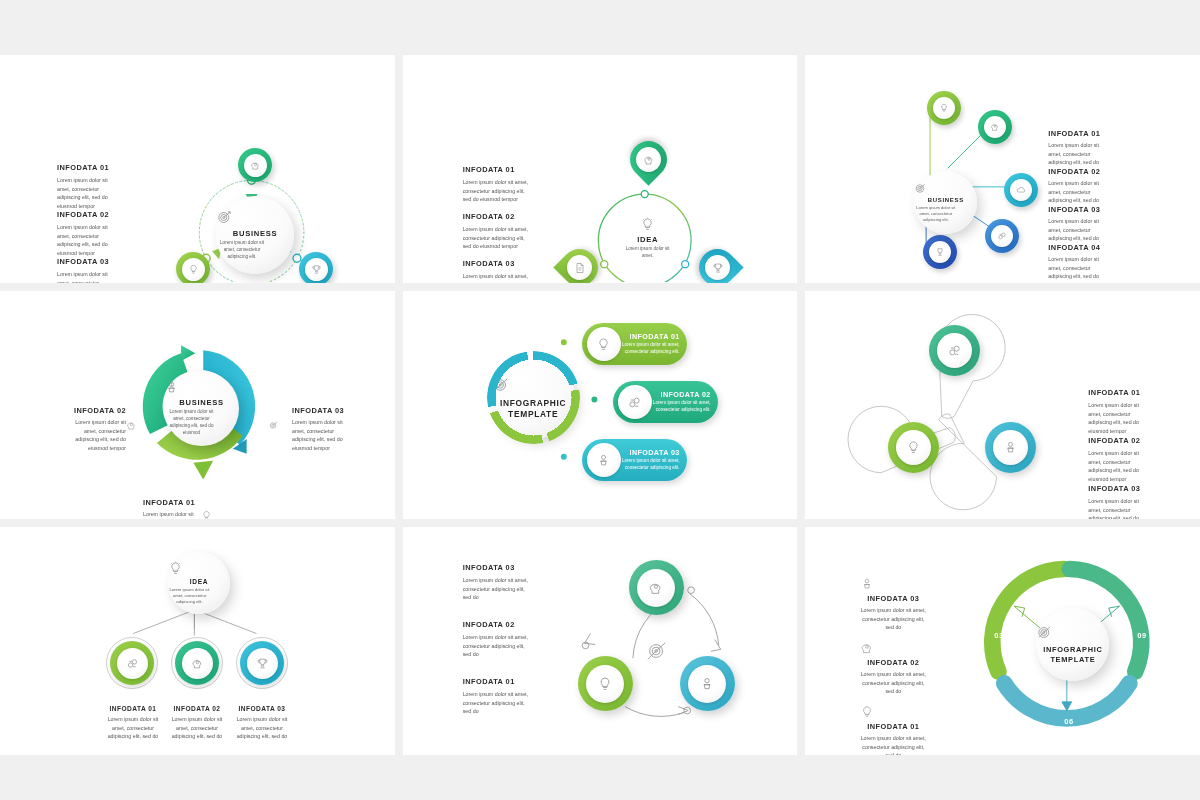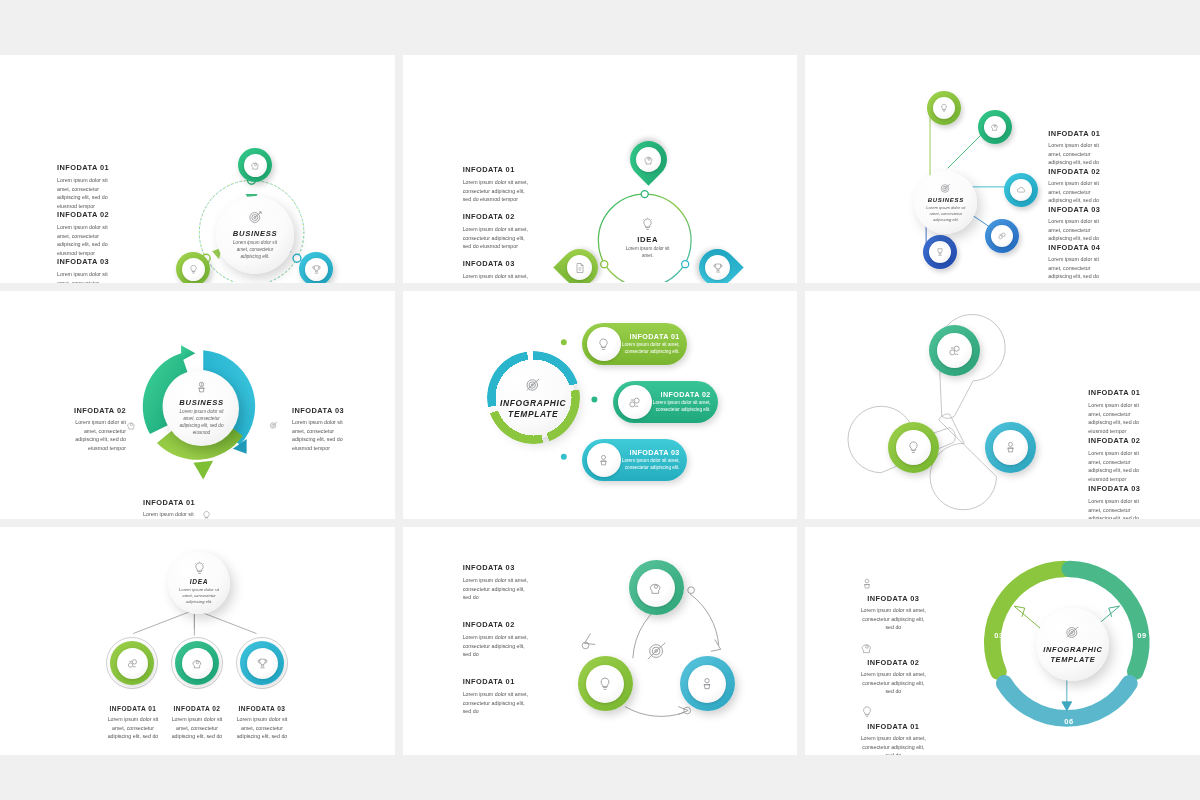--- a/index.html
+++ b/index.html
@@ -74,21 +74,21 @@
   }
   .icon svg { display: block; }
   .icon { line-height: 0; }
 
   .big-center {
     position: absolute;
     border-radius: 50%;
     background: radial-gradient(circle at 35% 28%, #ffffff 0%, #fbfbfb 55%, #e8e8e8 100%);
     box-shadow: 4px 5px 12px rgba(0,0,0,0.17);
     display: flex; flex-direction: column;
-    align-items: center; justify-content: center; font-style: italic;
+    justify-content: center;
   }
 
   .pin {
     position: absolute;
     border-radius: 50% 50% 50% 0;
     transform: rotate(-45deg);
     display: flex; align-items: center; justify-content: center;
     box-shadow: 2px -2px 5px rgba(0,0,0,0.18);
   }
   .pin > .disc-white { transform: rotate(45deg); }

